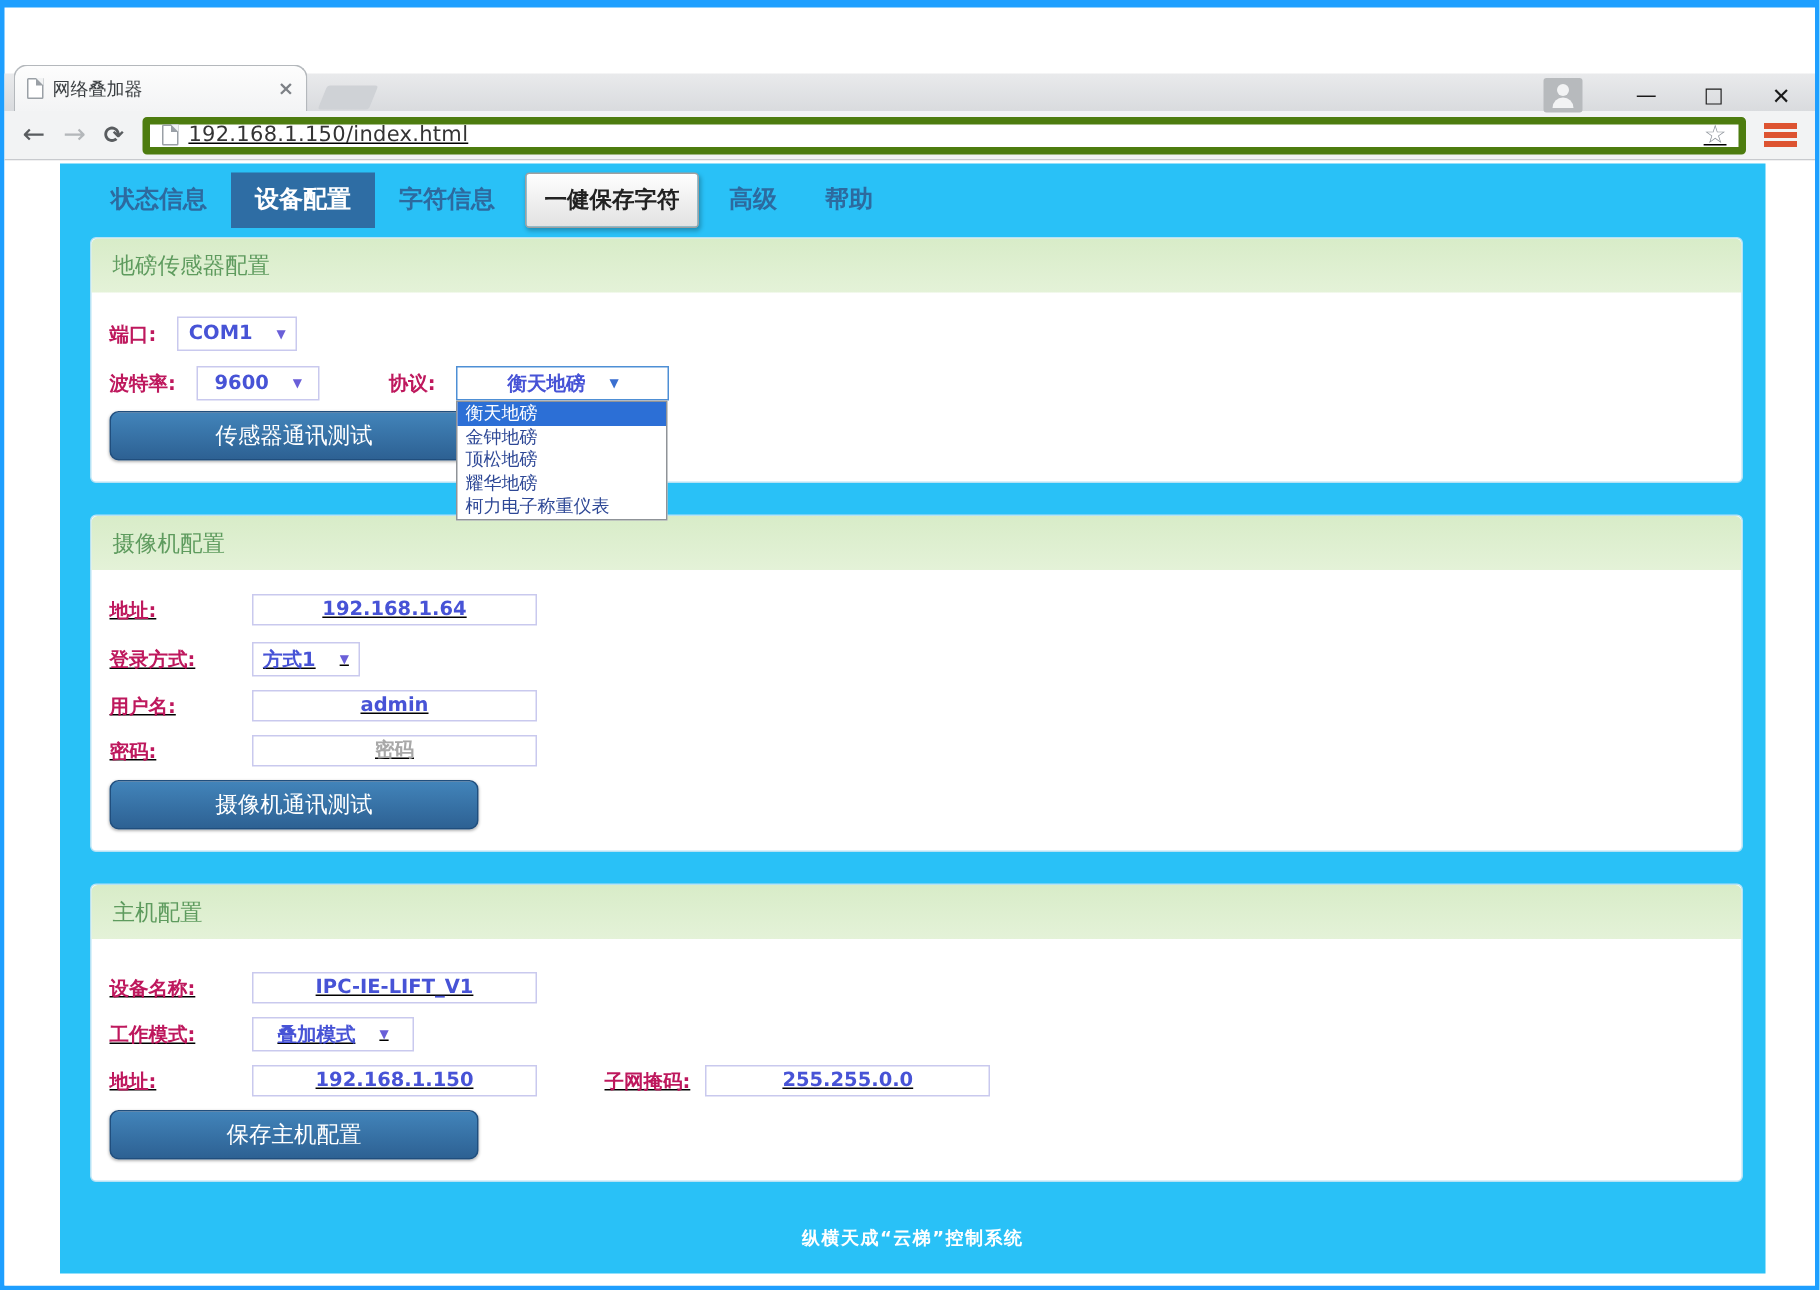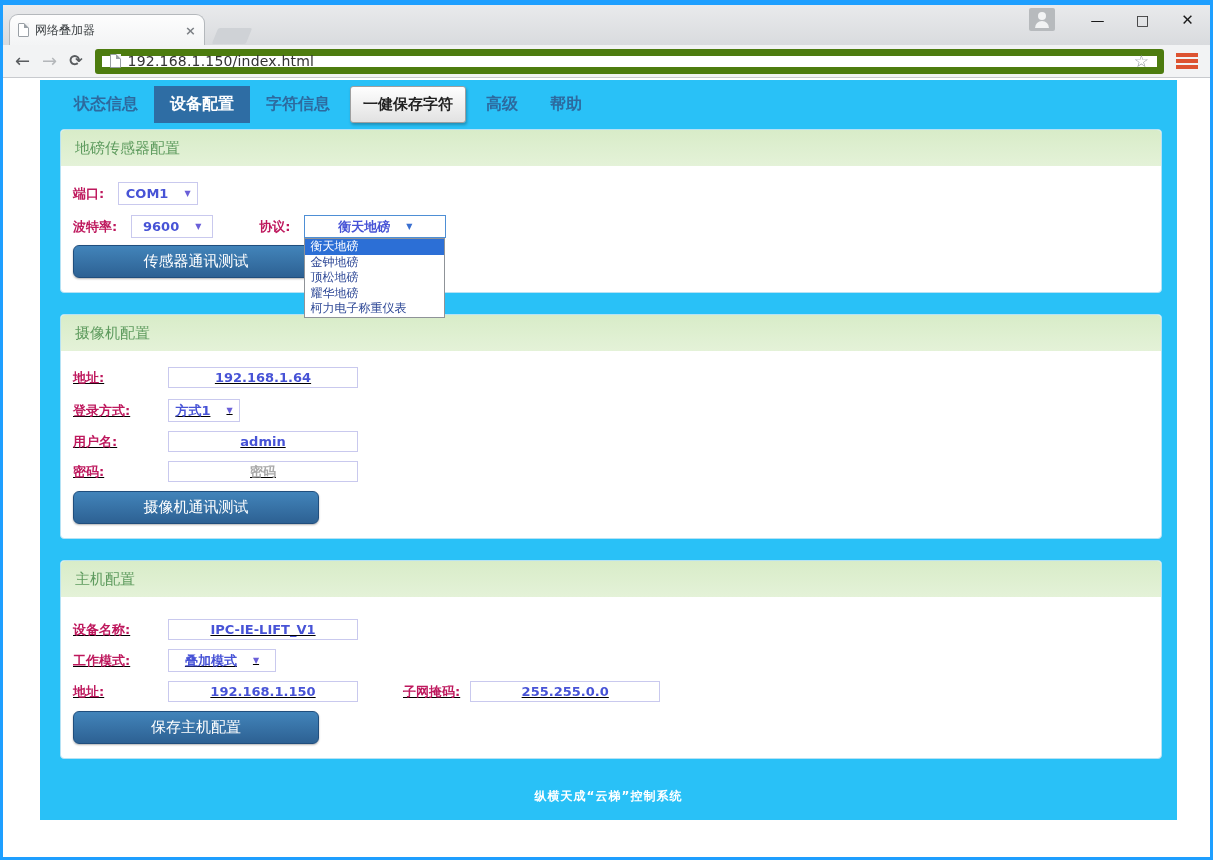--- a/index.html
+++ b/index.html
@@ -1,40 +1,40 @@
 <!DOCTYPE html>
 <html><head>
 <meta charset="utf-8">
 <style>
   * { margin:0; padding:0; box-sizing:border-box; }
   html,body { width:1213px; height:860px; font-family:"DejaVu Sans","Liberation Sans",sans-serif; background:#fff; }
 
   .window { width:1213px; height:860px; border:3px solid #1e9fff; border-top-width:5px; display:flex; flex-direction:column; background:#fff; }
 
   
-  .tabstrip { height:40px; background:linear-gradient(180deg,#e9eaec,#d9dbde); display:flex; position:relative; }
+  .tabstrip { height:25px; background:linear-gradient(180deg,#e9eaec,#d9dbde); display:flex; position:relative;margin-top:44px; }
   .tab { align-self:flex-end; margin-left:6px; width:196px; height:31px; background:linear-gradient(180deg,#fdfdfd,#f3f4f5);
          border:1px solid #b4b8bc; border-bottom:none; border-radius:9px 9px 0 0; display:flex; align-items:center; padding:0 8px; gap:6px; }
   .tab-title { font-size:12px; color:#3c4043; flex:1; white-space:nowrap; overflow:hidden; }
   .tab-close { color:#7d8186; font-size:13px; font-weight:bold; cursor:pointer; }
   .newtab-stub { align-self:flex-end; margin-left:10px; margin-bottom:1px; width:34px; height:16px; background:#cfd2d6; border-radius:2px; transform:skewX(-22deg); }
   .strip-right { margin-left:auto; display:flex; align-items:flex-start; }
   .profile-btn { margin-top:3px; width:26px; height:23px; background:#b7babd; border-radius:2px; position:relative; cursor:pointer; }
   .profile-btn::before { content:''; position:absolute; top:4px; left:9px; width:8px; height:8px; border-radius:50%; background:#f2f3f4; }
   .profile-btn::after { content:''; position:absolute; top:13px; left:6px; width:14px; height:7px; border-radius:7px 7px 0 0; background:#f2f3f4; }
   .win-controls { display:flex; align-items:center; gap:0; margin-left:20px; }
   .win-btn { width:45px; text-align:center; font-size:14px; color:#1a1a1a; padding-top:6px; cursor:pointer; }
   .win-btn.close { font-size:15px; }
 
   
   .addressbar { height:33px; background:#f2f3f4; border-bottom:1px solid #c8cace; display:flex; align-items:center; padding:0 12px; }
   .nav-ico { font-size:18px; color:#595c5f; margin-right:12px; cursor:pointer; line-height:1; }
   .nav-ico.disabled { color:#b4b7ba; }
   .nav-ico.reload { font-size:16px; font-weight:bold; }
-  .urlbox { flex:1; height:25px; background:#fff; border:7px solid #4d7c0f; border-radius:3px; display:flex; align-items:center; padding:0 8px; gap:7px; }
+  .urlbox { flex:1; height:25px; background:#fff; border:5px solid #4d7c0f; border-radius:3px; display:flex; align-items:center; padding:0 8px; gap:7px;text-decoration:underline; }
   .url-text { flex:1; font-size:14px; color:#333; letter-spacing:.2px; }
   .doc-icon { width:11px; height:14px; border:1px solid #9aa0a6; border-radius:1px; background:#fff; position:relative; flex:none; }
   .doc-icon::before { content:''; position:absolute; top:-1px; right:-1px; border-style:solid; border-width:0 5px 5px 0; border-color:transparent #f2f3f4 #9aa0a6 transparent; }
   .star { font-size:17px; color:#8d939a; cursor:pointer; }
   .menu-btn { width:22px; height:16px; margin-left:12px; cursor:pointer; position:relative; }
   .menu-btn i { position:absolute; left:0; width:22px; height:4px; background:#dd5331; }
   .menu-btn i:nth-child(1){top:0} .menu-btn i:nth-child(2){top:6px} .menu-btn i:nth-child(3){top:12px}
 
   
   .viewport { flex:1; background:#fff; overflow:hidden; }

